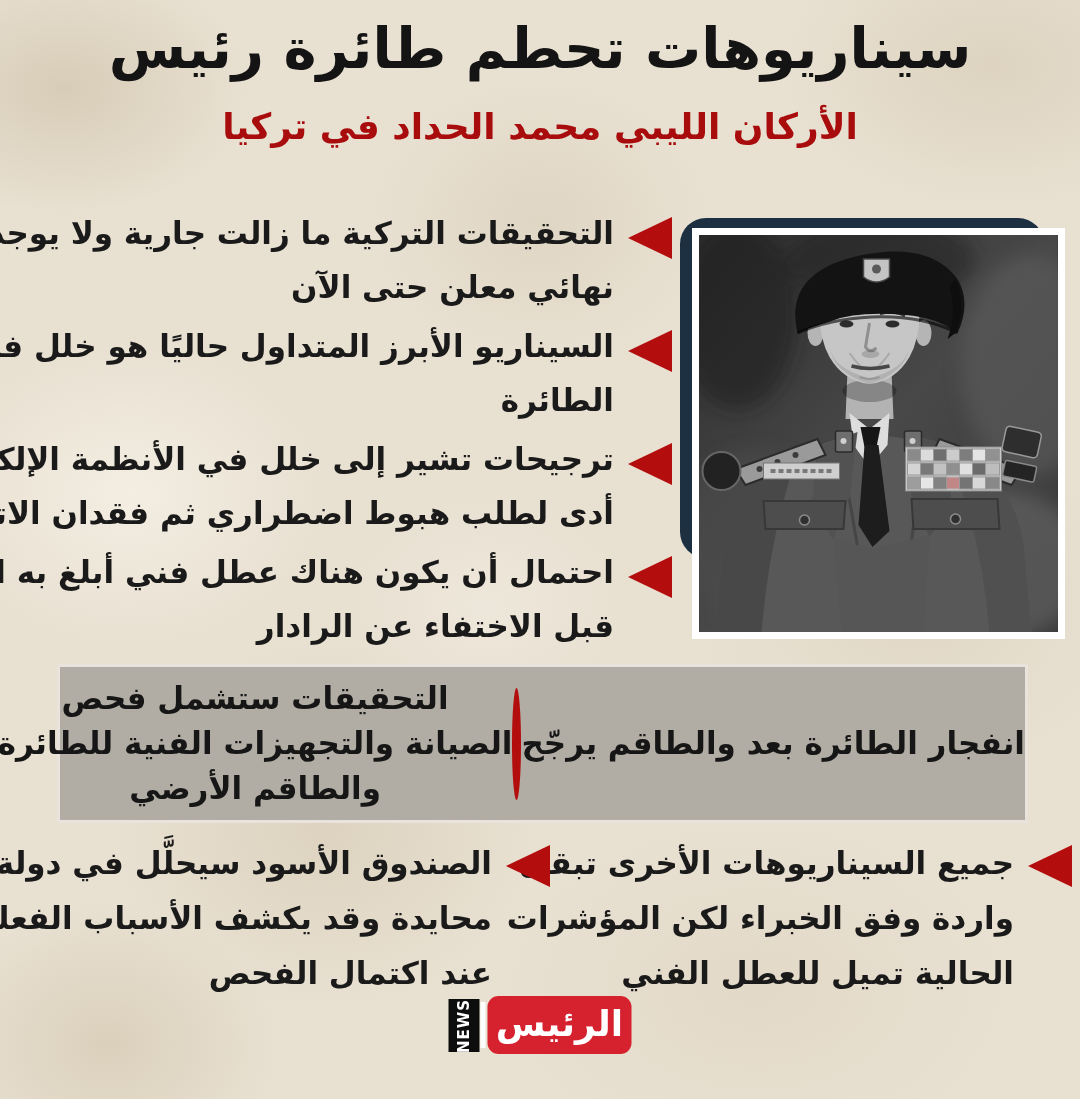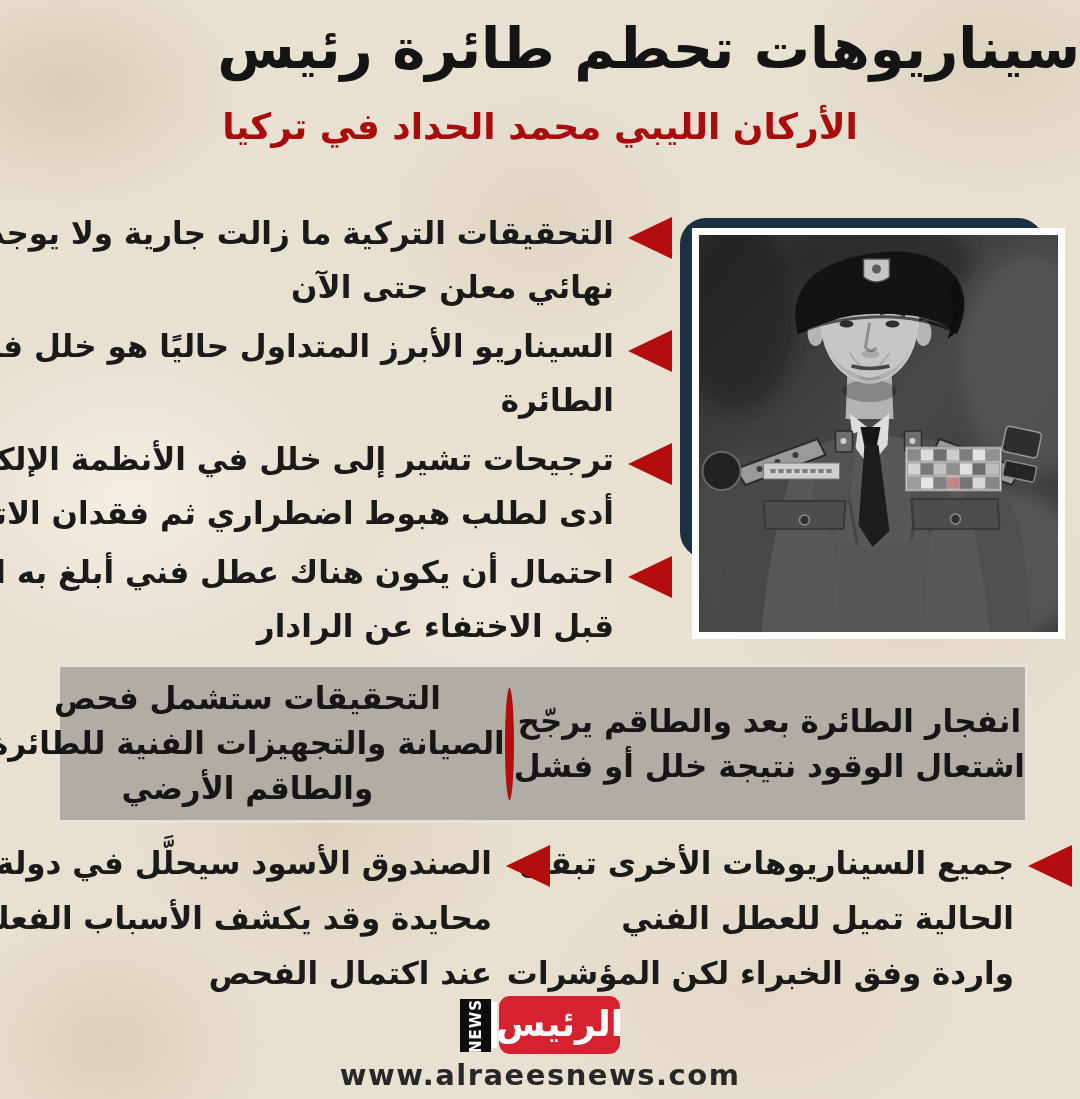--- a/index.html
+++ b/index.html
@@ -12,21 +12,21 @@
       radial-gradient(ellipse 300px 200px at 92% 6%, rgba(213,202,180,.6), transparent 70%),
       radial-gradient(ellipse 240px 200px at 50% 20%, rgba(214,203,182,.5), transparent 70%),
       radial-gradient(ellipse 280px 220px at 12% 45%, rgba(246,241,231,.8), transparent 70%),
       radial-gradient(ellipse 320px 240px at 85% 55%, rgba(217,207,188,.5), transparent 70%),
       radial-gradient(ellipse 300px 260px at 30% 75%, rgba(211,199,176,.55), transparent 70%),
       radial-gradient(ellipse 360px 240px at 70% 90%, rgba(222,212,194,.6), transparent 70%),
       radial-gradient(ellipse 240px 200px at 10% 95%, rgba(205,192,166,.5), transparent 70%),
       radial-gradient(ellipse 200px 160px at 45% 55%, rgba(240,234,223,.7), transparent 70%);
   }
   .title{
-    position:absolute;top:14px;left:0;right:0;
+    position:absolute;top:14px;left:0;right:0;text-align:center;
     font-size:56px;font-weight:800;color:#141414;line-height:1.25;direction:rtl;
   }
   .subtitle{
     position:absolute;top:106px;left:0;right:0;text-align:center;
     font-size:36px;font-weight:bold;color:#a80c0c;direction:rtl;
   }
   .bullets{
     position:absolute;top:206px;left:0;width:672px;direction:rtl;
   }
   .bullet{display:flex;margin-bottom:5px;align-items:flex-start;}
@@ -68,21 +68,21 @@
     display:flex;direction:ltr;align-items:center;height:58px;
   }
   .logo-news{
     width:31px;height:53px;background:#0d0d0d;color:#ffffff;
     display:flex;align-items:center;justify-content:center;
     font-size:15px;font-weight:bold;letter-spacing:1px;
     writing-mode:vertical-rl;transform:rotate(180deg);
   }
   .logo-stripe{width:5px;height:46px;background:#ffffff;margin-left:1px;}
   .logo-red{
-    margin-left:2px;width:121px;height:58px;background:#d6212f;border-radius:11px;
+    margin-left:2px;width:144px;height:58px;background:#d6212f;border-radius:11px;
     display:flex;align-items:center;justify-content:center;
     color:#ffffff;font-size:36px;font-weight:bold;direction:rtl;padding-bottom:4px;box-sizing:border-box;
   }
   .website{
     position:absolute;top:1058px;left:0;right:0;text-align:center;
     font-size:29px;font-weight:600;color:#272727;letter-spacing:1.5px;direction:ltr;
   }
 </style>
 </head>
 <body>
@@ -236,49 +236,47 @@
       <div class="btxt">
         <span>احتمال أن يكون هناك عطل فني أبلغ به الطيار</span>
         <span>قبل الاختفاء عن الرادار</span>
       </div>
     </div>
   </div>
 
   <div class="midbox">
     <div class="mid-col">
       <span>انفجار الطائرة بعد والطاقم يرجّح</span>
-      <span>اشتعال الوقود نتيجة خلل أو فشل</span>
     </div>
     <div class="mid-divider"></div>
     <div class="mid-col">
       <span>التحقيقات ستشمل فحص</span>
       <span>الصيانة والتجهيزات الفنية للطائرة</span>
       <span>والطاقم الأرضي</span>
     </div>
   </div>
 
   <div class="bottomrow">
     <div class="bottom-item bi-right">
       <div class="tri"></div>
       <div class="btxt">
         <span>جميع السيناريوهات الأخرى تبقى</span>
+        <span>واردة وفق الخبراء لكن المؤشرات</span>
         <span>الحالية تميل للعطل الفني</span>
-        <span>واردة وفق الخبراء لكن المؤشرات</span>
       </div>
     </div>
     <div class="bottom-item bi-left">
       <div class="tri"></div>
       <div class="btxt">
         <span>الصندوق الأسود سيحلَّل في دولة</span>
         <span>محايدة وقد يكشف الأسباب الفعلية</span>
         <span>عند اكتمال الفحص</span>
       </div>
     </div>
   </div>
 
   <div class="logo">
     <div class="logo-news">NEWS</div>
     <div class="logo-stripe"></div>
     <div class="logo-red">الرئيس</div>
   </div>
-  <div class="website">www.alraeesnews.com</div>
 
 </div>
 
 </body></html>

